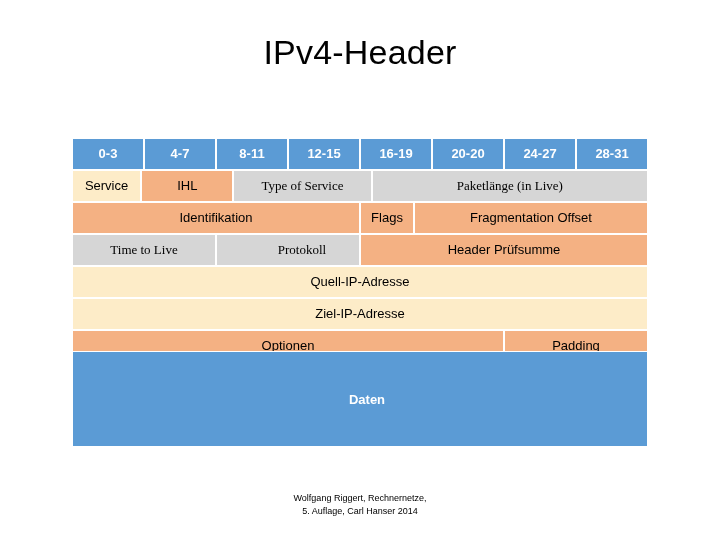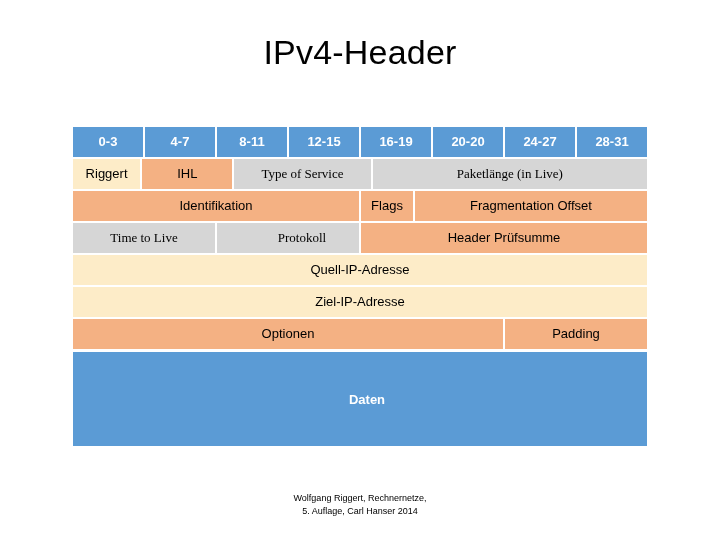--- a/index.html
+++ b/index.html
@@ -31,21 +31,21 @@
     font-weight: 400;
     color: #000000;
     letter-spacing: 0.2px;
     line-height: 1.1;
   }
 
   
   #header-table {
     position: absolute;
     left: 72px;
-    top: 126px;
+    top: 138px;
     width: 576px;
   }
 
   .diag-row {
     display: flex;
     width: 576px;
     height: 32px;
     box-sizing: border-box;
   }
 
@@ -118,21 +118,21 @@
         <div class="cell c-blue" style="width: 72px;">8-11</div>
         <div class="cell c-blue" style="width: 72px;">12-15</div>
         <div class="cell c-blue" style="width: 72px;">16-19</div>
         <div class="cell c-blue" style="width: 72px;">20-20</div>
         <div class="cell c-blue" style="width: 72px;">24-27</div>
         <div class="cell c-blue" style="width: 72px;">28-31</div>
       </div>
 
     <div id="field-rows">
         <div class="diag-row">
-          <div class="cell c-cream" style="width: 72px;">Riggert</div>
+          <div class="cell c-cream" style="width: 72px;">Service</div>
           <div class="cell c-orange" style="width: 96px;">IHL</div>
           <div class="cell c-gray" style="width: 144px;">Type of Service</div>
           <div class="cell c-gray" style="width: 288px;">Paketlänge (in Live)</div>
         </div>
         <div class="diag-row">
           <div class="cell c-orange" style="width: 288px;">Identifikation</div>
           <div class="cell c-orange" style="width: 54px;">Flags</div>
           <div class="cell c-orange" style="width: 234px;">Fragmentation Offset</div>
         </div>
         <div class="diag-row">

